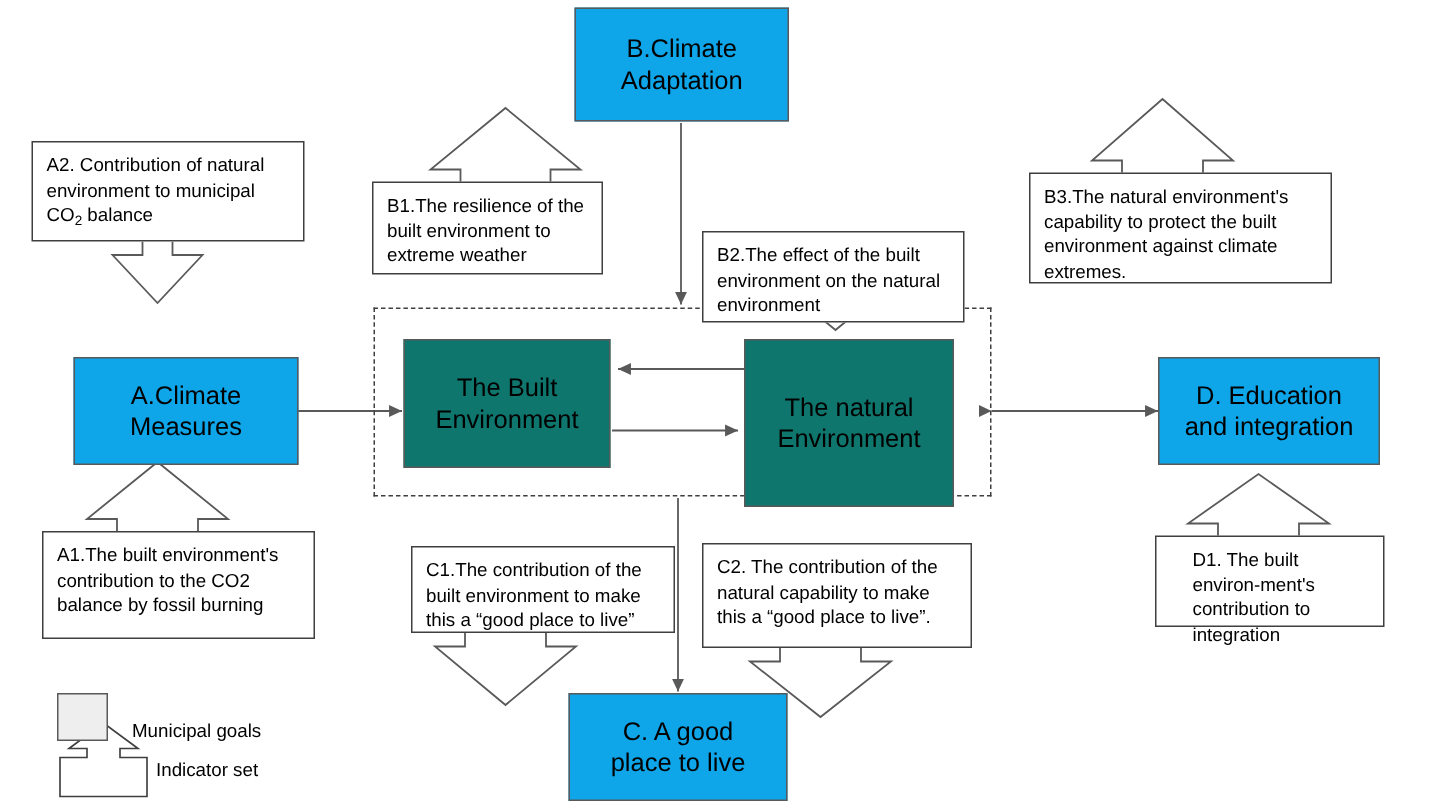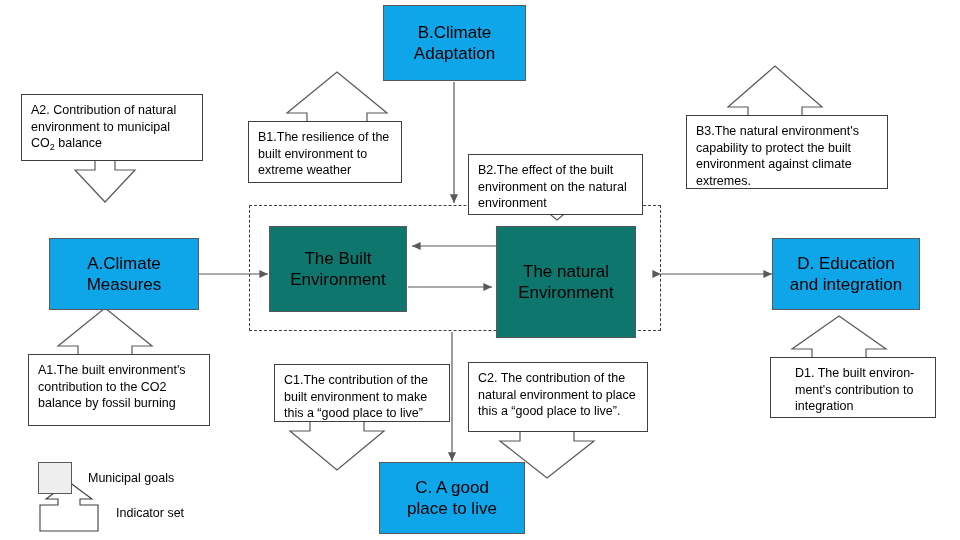--- a/index.html
+++ b/index.html
@@ -183,29 +183,29 @@
 
   <div class="txtbox" style="left:28px;top:354px;width:182px;height:72px;">
     <span class="celltext">A1.The built environment's contribution to the CO2 balance by fossil burning</span>
   </div>
 
   <div class="txtbox" style="left:250px;top:364px;width:176px;height:58px;margin-left:24px;">
     <span class="celltext">C1.The contribution of the built environment to make this a “good place to live”</span>
   </div>
 
   <div class="txtbox" style="left:468px;top:362px;width:180px;height:70px;">
-    <span class="celltext">C2. The contribution of the natural environment to place this a “good place to live”.</span>
-  </div>
-
-  <div class="txtbox" style="left:770px;top:357px;width:166px;height:61px;padding-left:24px;">
+    <span class="celltext">C2. The contribution of the natural capability to make this a “good place to live”.</span>
+  </div>
+
+  <div class="txtbox" style="left:770px;top:357px;width:153px;height:61px;padding-left:24px;">
     <span class="celltext">D1. The built environ-ment's contribution to integration</span>
   </div>
 
-  <div class="legend-row" style="left:38px;top:462px;">
+  <div class="legend-row" style="left:38px;top:462px;align-items:flex-end;">
     <div class="legend-swatch"></div>
     <div class="legend-label">Municipal goals</div>
   </div>
 
   <div class="legend-row" style="left:100px;top:506px;">
-    <div class="legend-label" style="margin-left:16px;">Indicator set</div>
+    <div class="legend-label" style="margin-left:4px;">Indicator set</div>
   </div>
 
 </div>
 
 </body></html>

